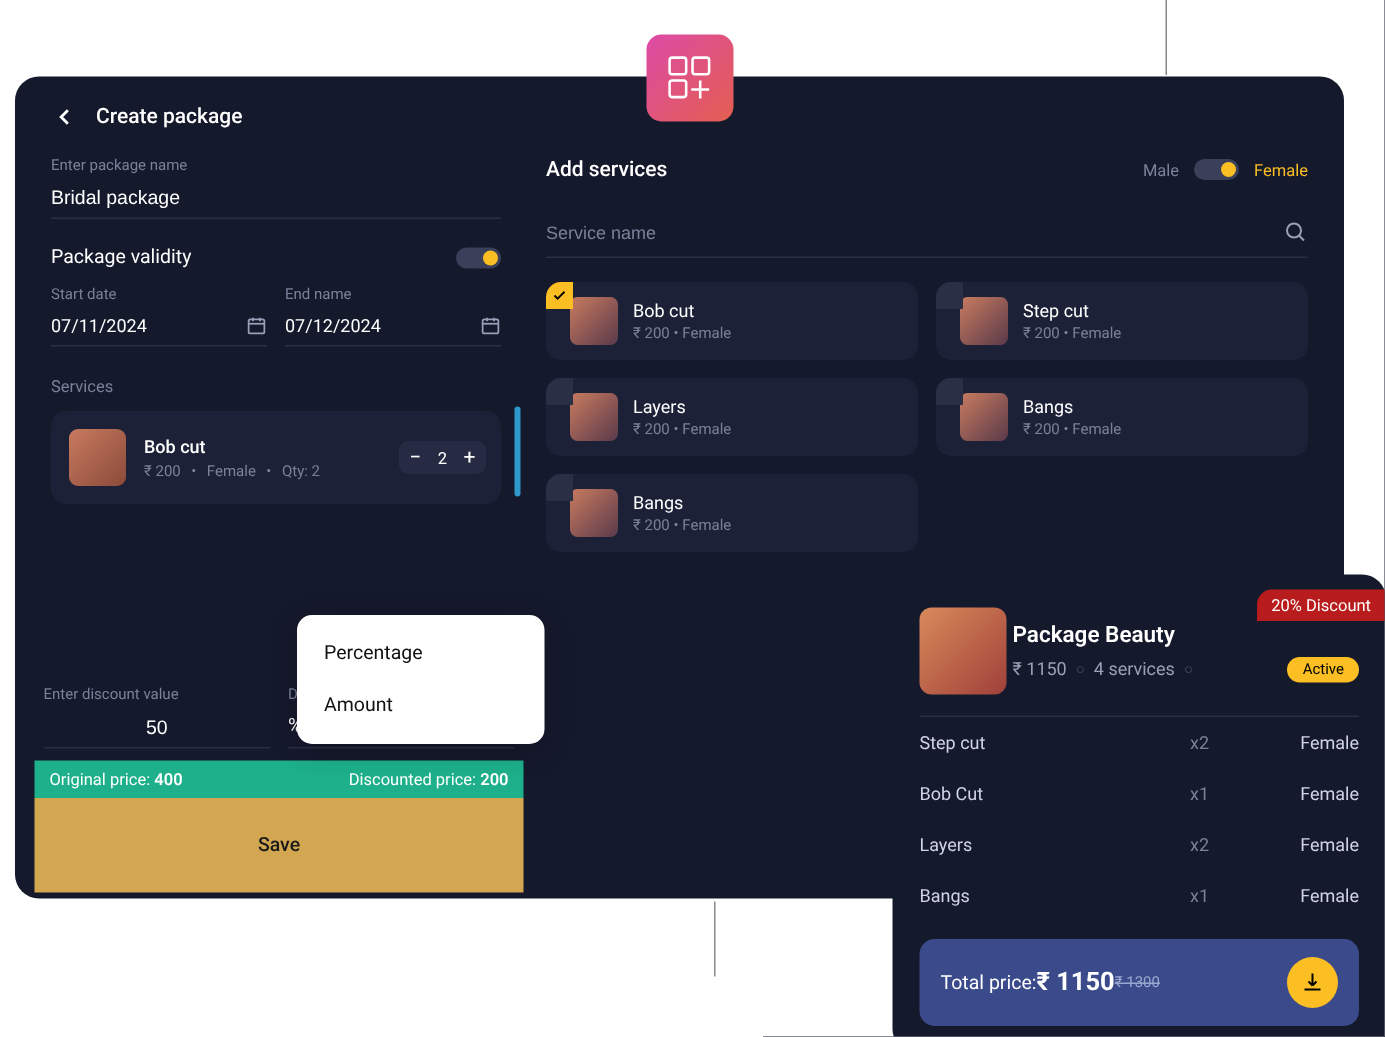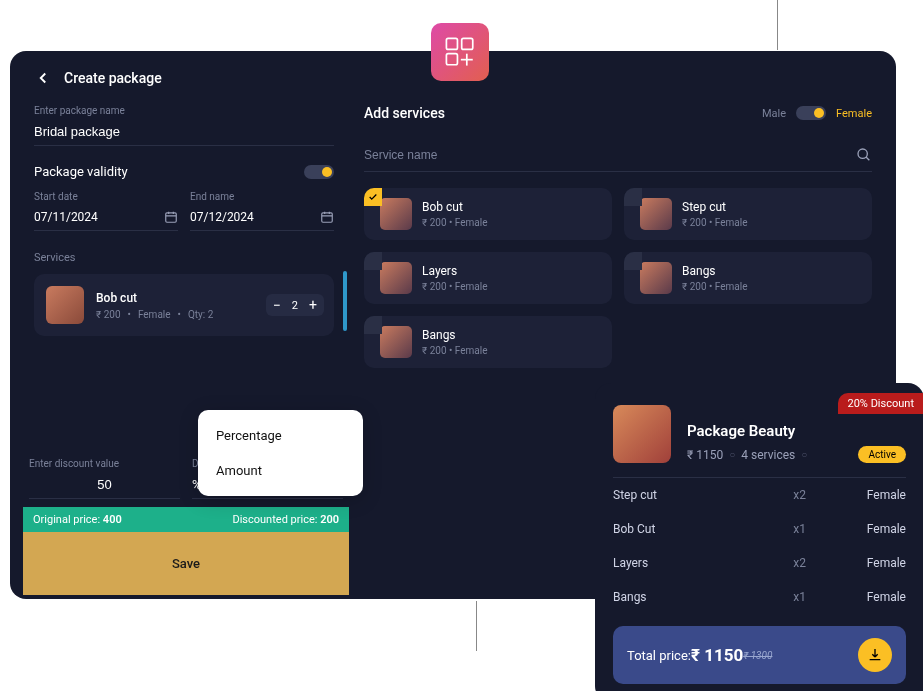--- a/index.html
+++ b/index.html
@@ -58,36 +58,36 @@
 .dfield { flex: 1; }
 .dinput { background: transparent; border: none; border-bottom: 1px solid #2a2f45; color: #fff; font-size: 13px; padding: 4px 0 6px 0; width: 100%; outline: none; text-align: center; }
 .select-row { display: flex; justify-content: space-between; align-items: center; border-bottom: 1px solid #2a2f45; padding: 4px 0 6px 0; cursor: pointer; }
 .price-bar { background: #1db08a; display: flex; justify-content: space-between; padding: 6px 10px; font-size: 11px; color: #fff; }
 .price-bar strong { font-weight: 600; }
 .save-btn { background: #d3a752; color: #1a1a1a; text-align: center; padding: 24px; font-size: 13px; font-weight: 500; cursor: pointer; }
 .dropdown { position: absolute; left: 198px; top: 410px; width: 165px; background: #fff; border-radius: 10px; box-shadow: 0 4px 20px rgba(0,0,0,.2); padding: 8px 0; z-index: 20; }
 .dd-item { padding: 10px 18px; font-size: 13px; color: #111; cursor: pointer; }
 .pkg-card { position: absolute; left: 595px; top: 383px; width: 329px; background: #15192c; border-radius: 16px; padding: 16px 18px 18px 18px; z-index: 15; }
 .discount-ribbon { position: absolute; right: 0; top: 10px; background: #b91c1c; color: #fff; font-size: 11px; padding: 4px 10px; border-top-left-radius: 10px; border-bottom-left-radius: 0; }
-.pkg-head { display: flex; gap: 16px; align-items: flex-end; border-bottom: 1px solid #2a2f45; padding-bottom: 14px; padding-top: 6px; }
+.pkg-head { display: flex; gap: 4px; align-items: center; border-bottom: 1px solid #2a2f45; padding-bottom: 14px; padding-top: 6px; }
 .pkg-thumb { width: 58px; height: 58px; background: linear-gradient(135deg, #d88a5a, #a0403a); border-radius: 8px; }
 .pkg-title { color: #fff; font-size: 15px; font-weight: 600; }
 .pkg-sub { display: flex; gap: 6px; align-items: center; margin-top: 6px; }
 .pkg-price { color: #9aa0b8; font-size: 12px; }
 .pkg-sep { color: #4a4f68; font-size: 10px; }
 .pkg-svc-count { color: #9aa0b8; font-size: 12px; }
 .active-pill { background: #fbbf24; color: #000; font-size: 10px; padding: 3px 10px; border-radius: 10px; margin-left: auto; }
 .pkg-line { display: flex; justify-content: space-between; align-items: center; padding: 10px 0; font-size: 12px; color: #d0d4e6; }
 .pkg-line-qty { color: #7a8199; position: absolute; right: 100px; }
 .pkg-line { position: relative; }
 .pkg-line-gender { color: #d0d4e6; }
 .total-bar { background: #3a4a8a; border-radius: 10px; display: flex; align-items: center; padding: 12px 14px; margin-top: 12px; gap: 0; }
 .total-label { color: #fff; font-size: 13px; }
 .total-price { color: #fff; font-size: 17px; font-weight: 700; }
-.total-orig { color: #9aa8d0; font-size: 10px; text-decoration: line-through; font-style: italic; }
+.total-orig { color: #9aa8d0; font-size: 10px; text-decoration: line-through; }
 .dl-btn { margin-left: auto; width: 34px; height: 34px; background: #fbbf24; border-radius: 50%; display: flex; align-items: center; justify-content: center; cursor: pointer; }
 </style>
 </head>
 <body>
 
 <div class="vline1"></div>
 <div class="vline2"></div>
 <div class="vline3"></div>
 
 <div class="app-icon">

